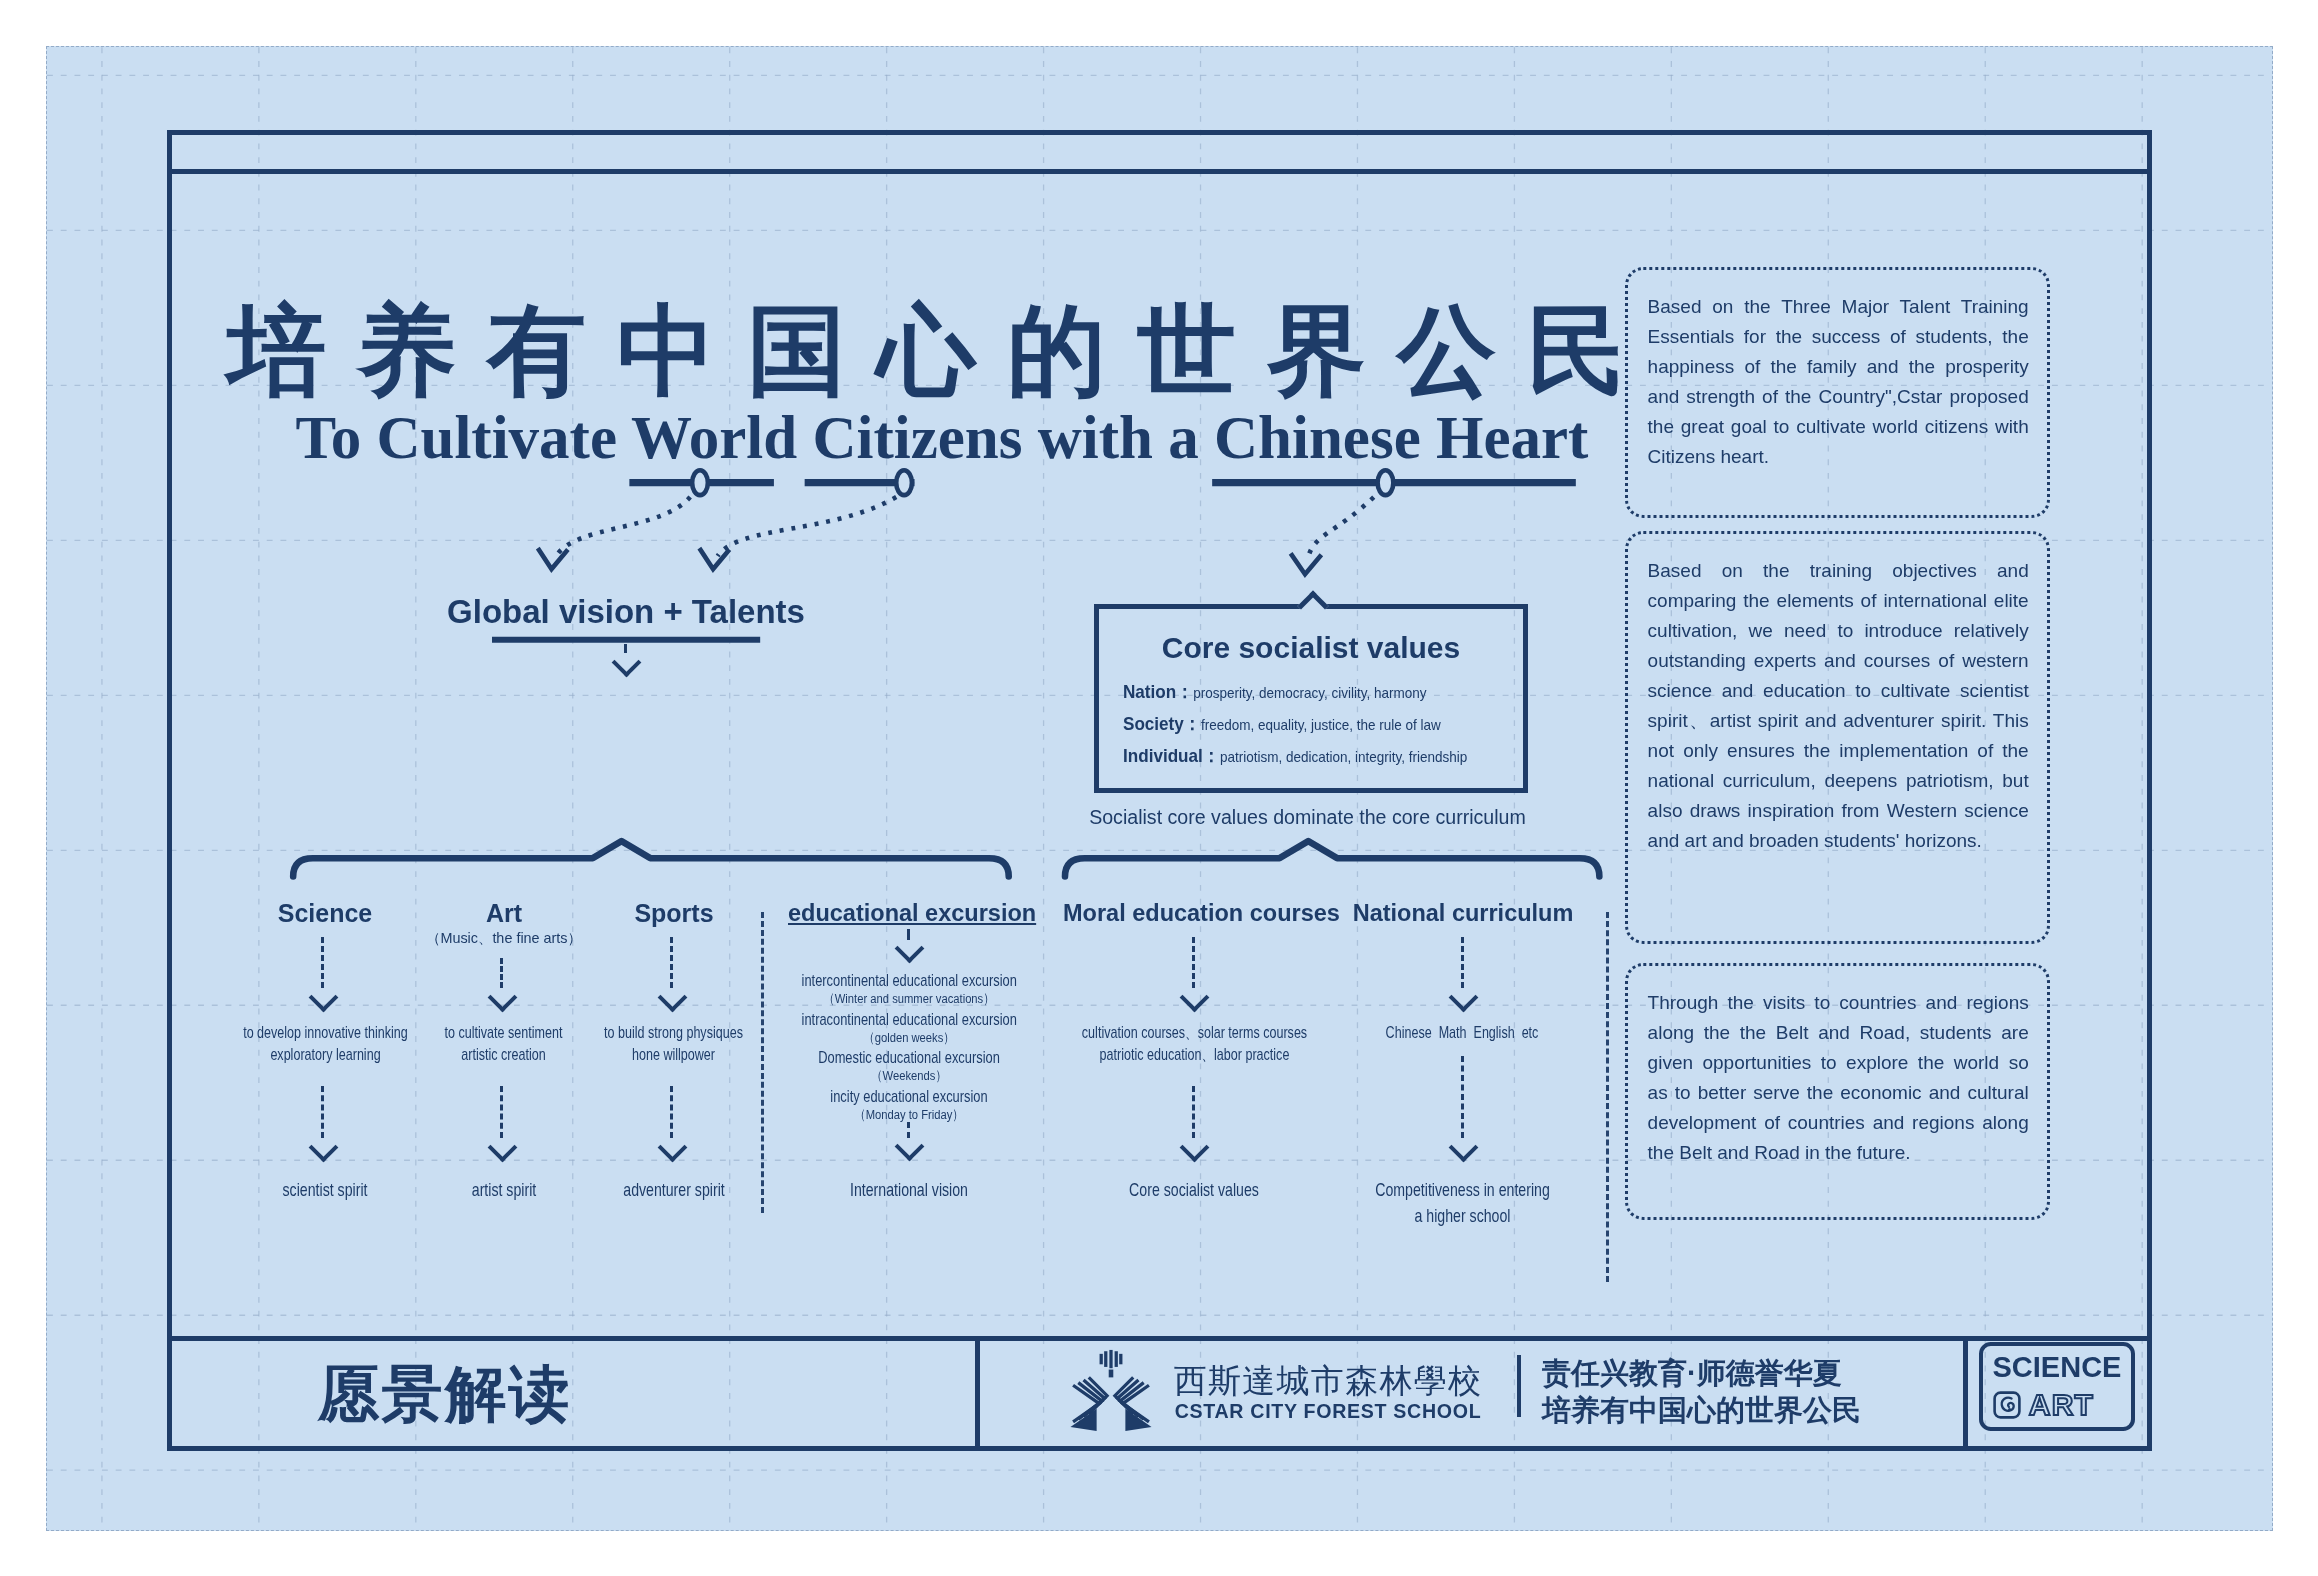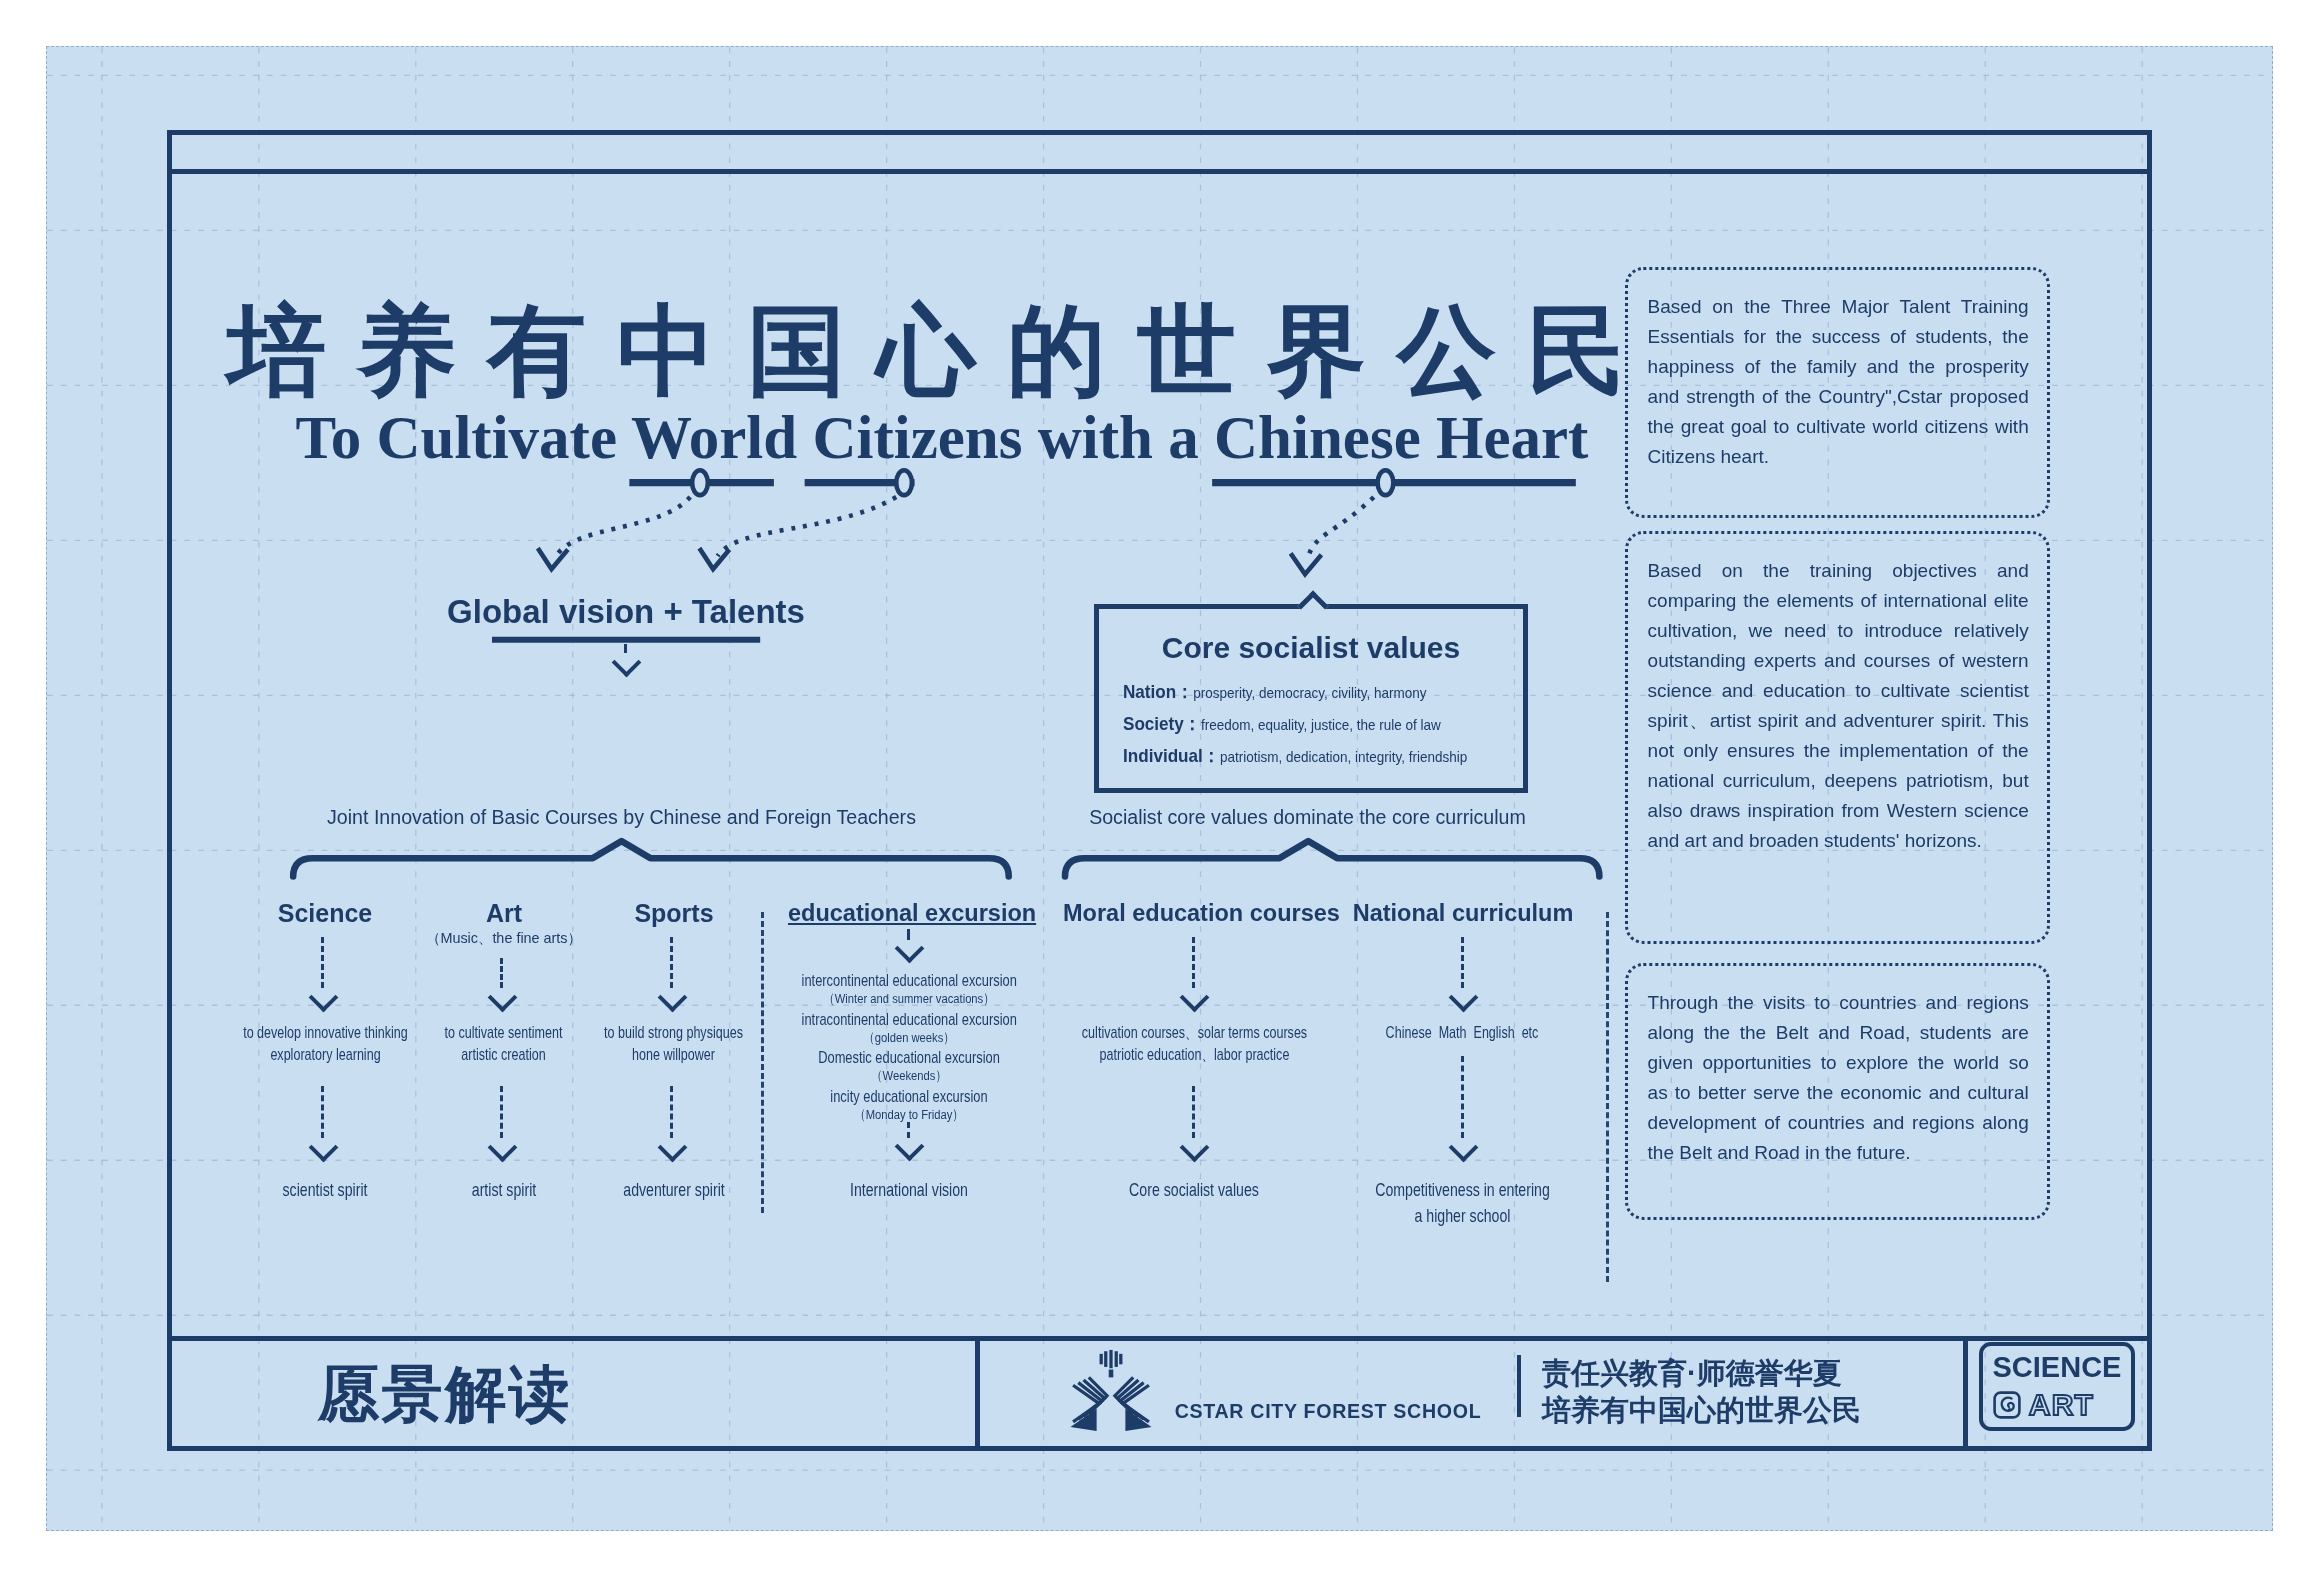--- a/index.html
+++ b/index.html
@@ -120,21 +120,20 @@
   <div class="obox" style="left:1094px;top:604px;width:434px;height:189px;">
     <div class="notch" style="left:203px;"></div>
     <div class="core-title">Core socialist values</div>
     <div class="core-rows">
       <div class="core-row"><span class="lbl">Nation：</span><span class="val">prosperity, democracy, civility, harmony</span></div>
       <div class="core-row"><span class="lbl">Society：</span><span class="val">freedom, equality, justice, the rule of law</span></div>
       <div class="core-row"><span class="lbl">Individual：</span><span class="val">patriotism, dedication, integrity, friendship</span></div>
     </div>
   </div>
 
-  <div class="cap" style="left:262px;top:806px;width:719px;">Joint Innovation of Basic Courses by Chinese and Foreign Teachers</div>
   <div class="cap" style="left:1013px;top:806px;width:589px;">Socialist core values dominate the core curriculum</div>
 
   <div class="vsep" style="left:761px;top:912px;height:301px;"></div>
   <div class="vsep" style="left:1606px;top:912px;height:370px;"></div>
 
   <div class="colhead" style="left:243px;top:899px;width:164px;">Science</div>
   <div class="darrow" style="left:321px;top:937px;height:51px;"></div>
   <div class="desc" style="left:211px;top:1022px;width:229px;">
     <div>to develop innovative thinking</div>
     <div>exploratory learning</div>
@@ -226,20 +225,21 @@
       <path d="M12,60 L52,88 L12,116"></path>
       <path d="M104,48 L76,76 L104,104"></path>
       <path d="M112,52 L80,80 L112,108"></path>
       <path d="M120,56 L84,84 L120,112"></path>
       <path d="M128,60 L88,88 L128,116"></path>
     </g>
     <path d="M8,124 L48,96 L48,130 Z" fill="#1e3c68"></path>
     <path d="M132,124 L92,96 L92,130 Z" fill="#1e3c68"></path>
   </svg>
 
+  <div class="f-school-zh">西斯達城市森林學校</div>
   <div class="f-school-en">CSTAR CITY FOREST SCHOOL</div>
   <div class="bar" style="left:1517px;top:1355px;width:3.9px;height:62px;"></div>
   <div class="f-slogan">
     <div>责任兴教育·师德誉华夏</div>
     <div>培养有中国心的世界公民</div>
   </div>
 
   <div class="badge">
     <div class="b1">SCIENCE</div>
     <div class="row">

